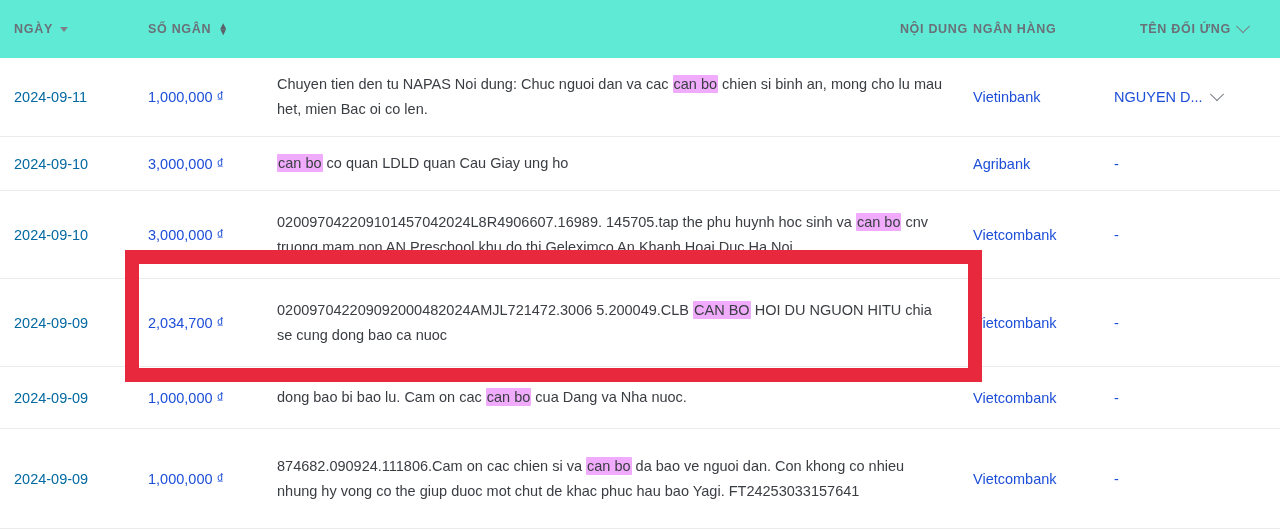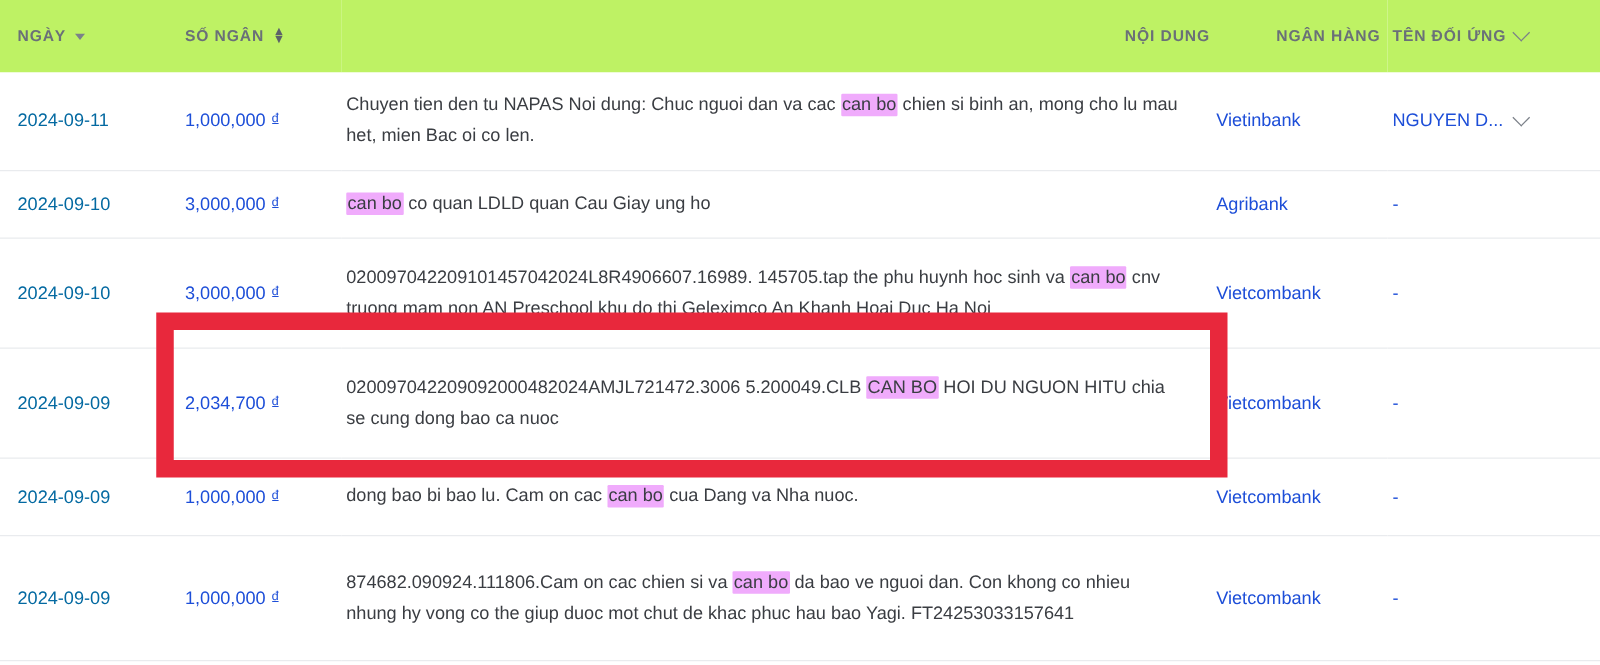--- a/index.html
+++ b/index.html
@@ -23,21 +23,21 @@
   }
 
   table.tx-table {
     width: 1280px;
     border-collapse: collapse;
     table-layout: fixed;
   }
 
   
   thead th {
-    background: #bef264;
+    background: #5eead4;
     color: #6a7078;
     font-size: 12.5px;
     font-weight: 600;
     letter-spacing: 0.7px;
     text-align: left;
     padding: 0;
     height: 58px;
     vertical-align: middle;
     border: none;
     white-space: nowrap;
@@ -49,22 +49,22 @@
   }
   .col-date   { width: 140px; }
   .col-amount { width: 133px; }
   .col-content{ width: 695px; }
   .col-bank   { width: 142px; }
   .col-name   { width: 170px; }
 
   thead th.col-date    .th-inner { padding-left: 14px; }
   thead th.col-amount  .th-inner { padding-left: 8px; }
   thead th.col-content .th-inner { padding-left: 4px; justify-content: flex-end; }
-  thead th.col-bank    .th-inner { padding-left: 5px; margin-left: 48px; }
-  thead th.col-name    .th-inner { padding-left: 4px; }
+  thead th.col-bank    .th-inner { padding-left: 5px; }
+  thead th.col-name    .th-inner { padding-left: 4px; margin-left: 26px; }
   .caret-down {
     width: 0; height: 0;
     border-left: 4.5px solid transparent;
     border-right: 4.5px solid transparent;
     border-top: 5px solid #7b8189;
     display: inline-block;
   }
   .chev-down {
     display: inline-block;
     width: 9px; height: 9px;

